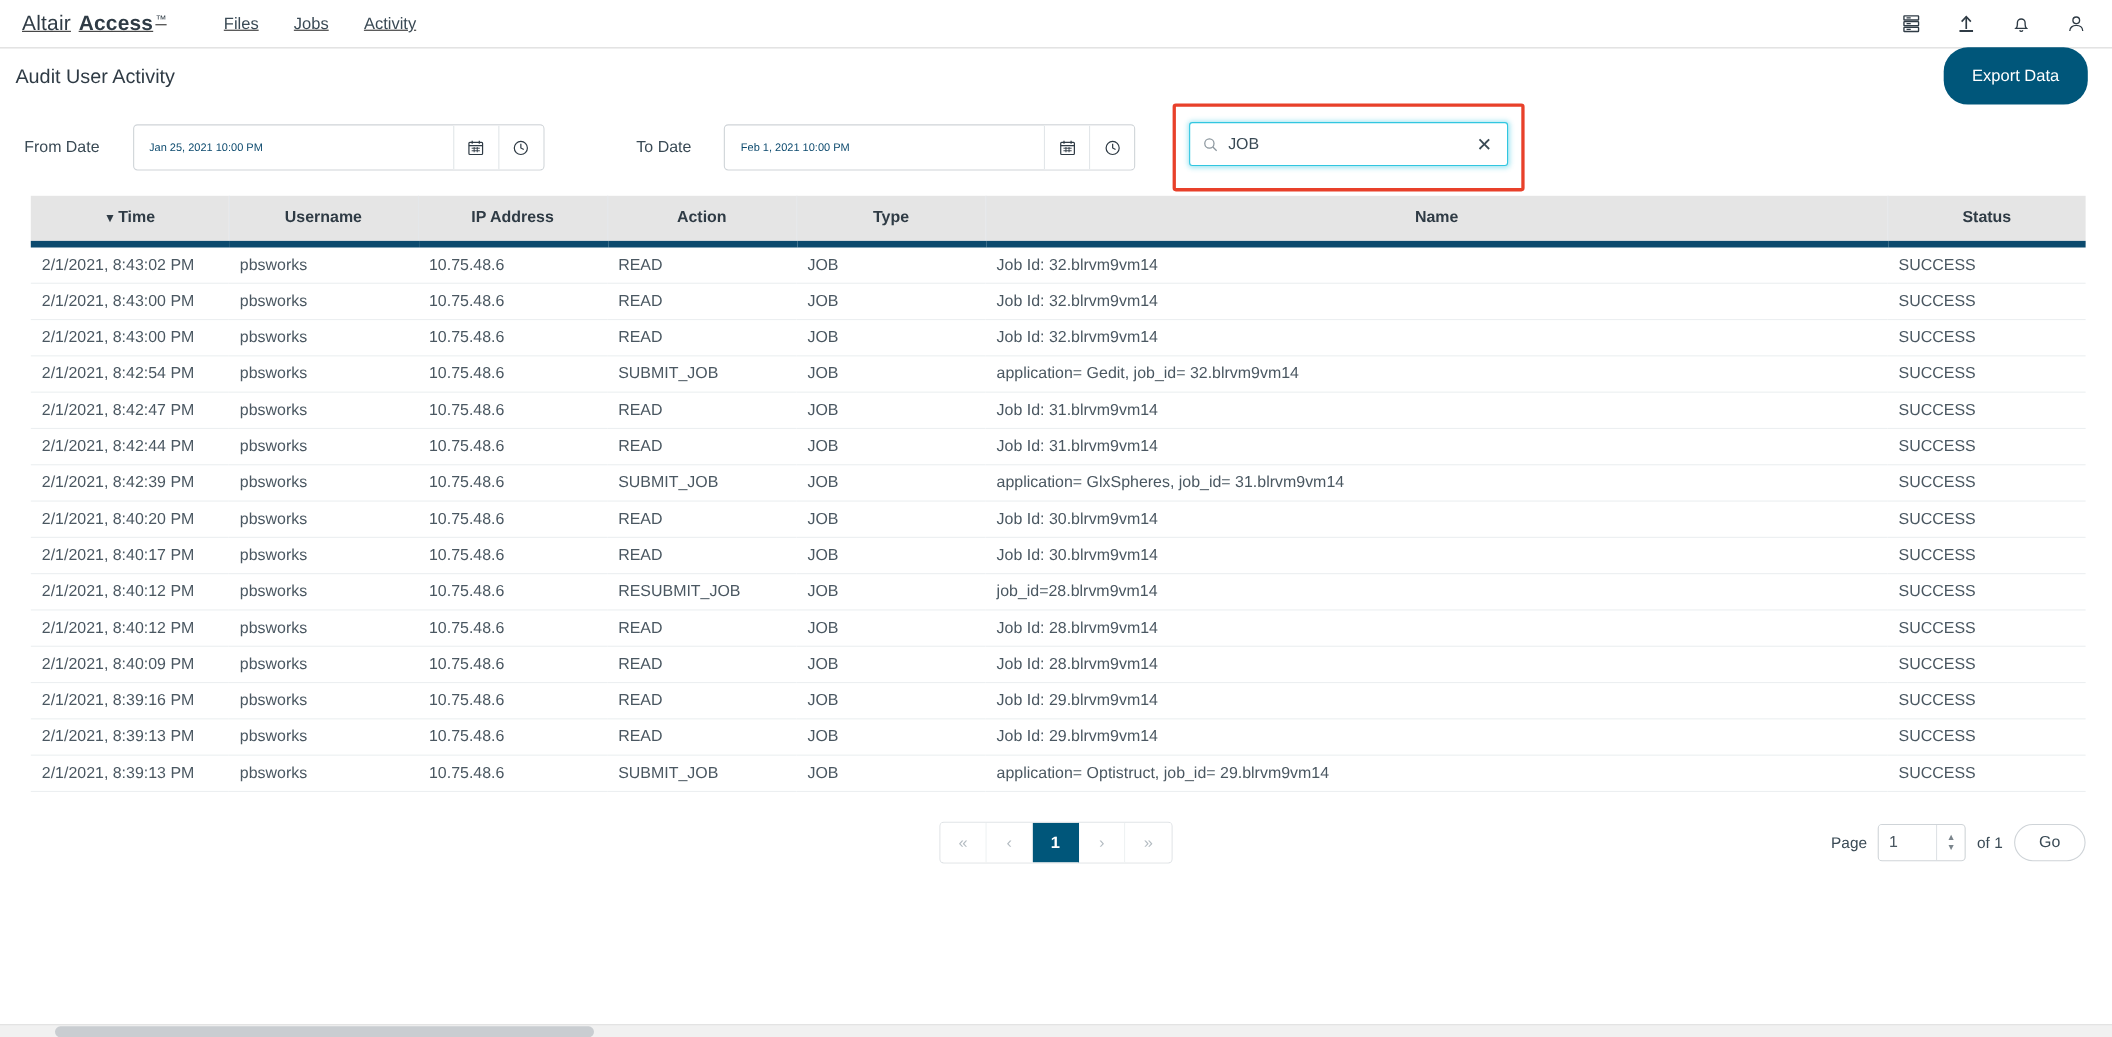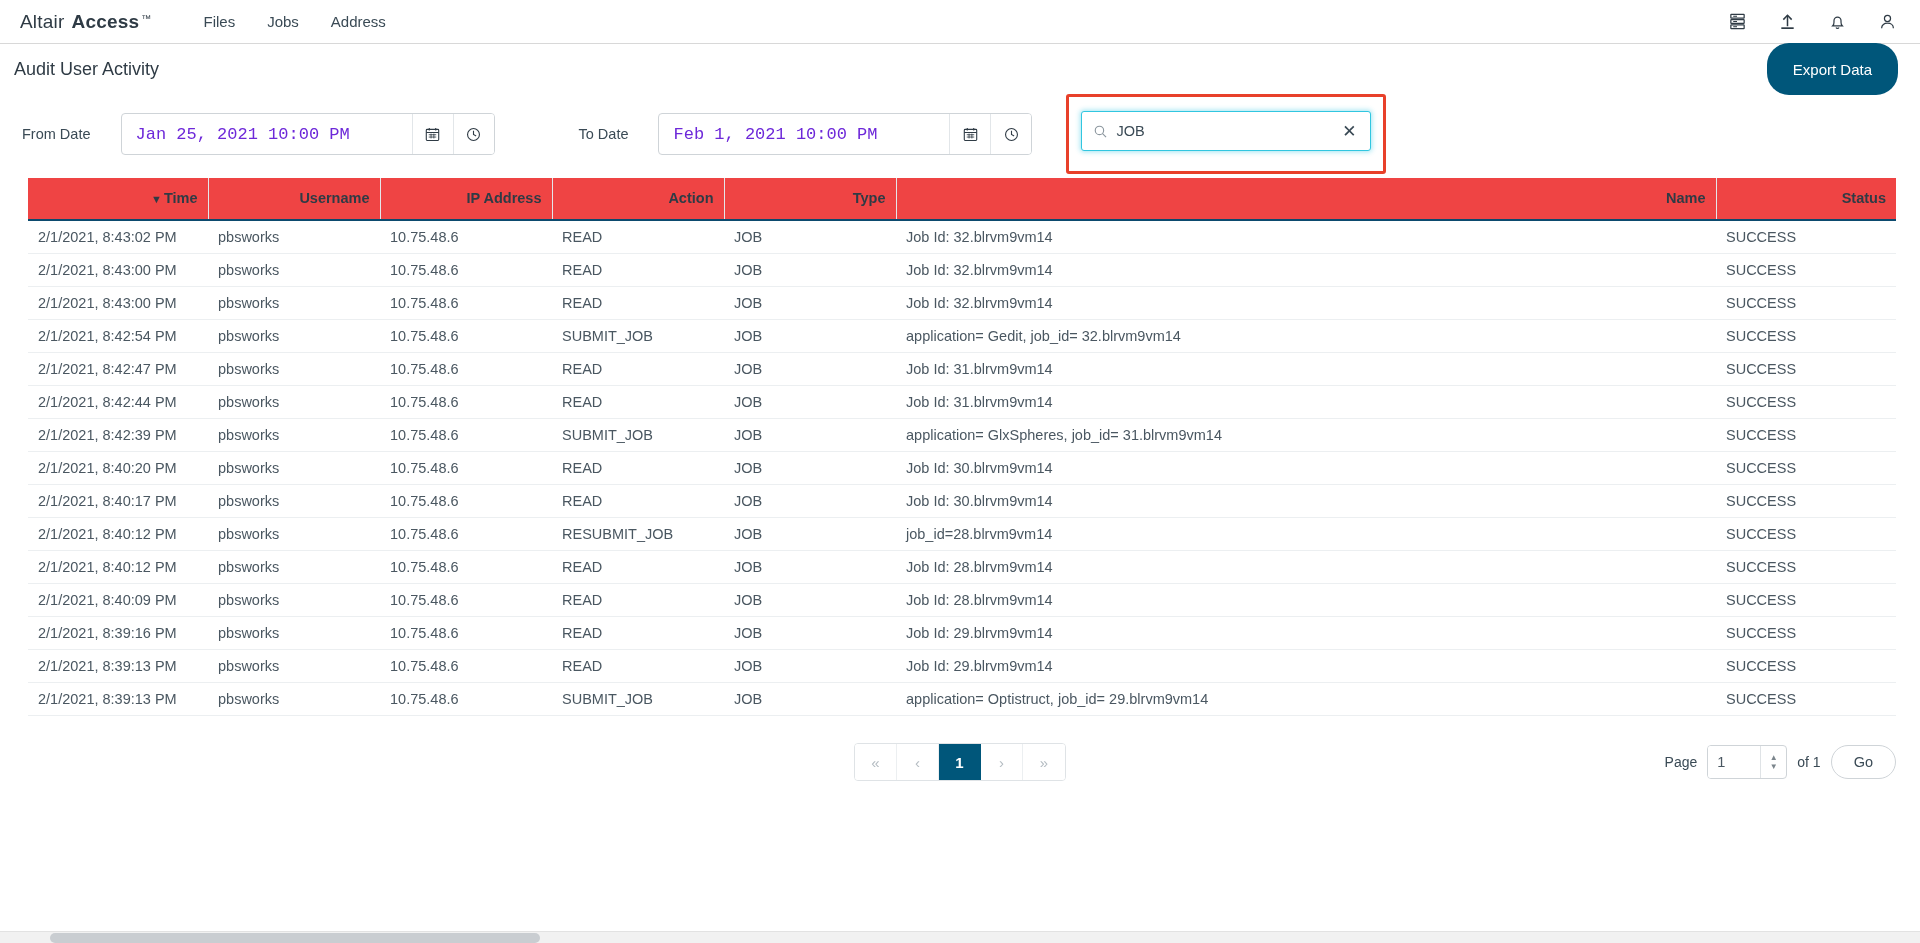--- a/index.html
+++ b/index.html
@@ -14,20 +14,21 @@
 
   
   .topbar {
     height: 44px;
     width: 100%;
     background: #ffffff;
     border-bottom: 1px solid #d8d8d8;
     display: flex;
     align-items: center;
     padding: 0 22px 0 20px;
+    text-decoration: underline;
   }
   .brand {
     font-size: 19px;
     color: #2f3b45;
     letter-spacing: .2px;
     white-space: nowrap;
     display: flex;
     align-items: baseline;
   }
   .brand .b-light { font-weight: 400; }
@@ -101,23 +102,23 @@
     border-radius: 4px;
     height: 42px;
     background: #fff;
     overflow: hidden;
   }
   .date-input {
     border: none;
     outline: none;
     width: 290px;
     padding: 0 14px;
-    font-size: 17px;
-    font-family: Liberation Mono, monospace;
-    color: #6d28d9;
+    font-size: 10px;
+    font-family: Liberation Sans, sans-serif;
+    color: #0c4a6e;
     background: transparent;
   }
   .date-btn {
     width: 41px;
     border-left: 1px solid #e2e6e9;
     display: flex;
     align-items: center;
     justify-content: center;
     cursor: pointer;
     color: #2f3b45;
@@ -168,28 +169,28 @@
   
   .table-wrap {
     padding: 0 24px 0 28px;
   }
   table.audit {
     width: 100%;
     border-collapse: collapse;
     table-layout: fixed;
   }
   table.audit thead th {
-    text-align: right;
+    text-align: center;
     font-size: 14.5px;
     font-weight: 700;
     color: #2f3b45;
     padding: 12px 10px 13px 10px;
-    border-bottom: 2px solid #0c4a6e;
+    border-bottom: 6px solid #0c4a6e;
     border-right: 1px solid #e4e7ea;
-    background: #ef4444;
+    background: #e5e5e5;
     white-space: nowrap;
     cursor: pointer;
     user-select: none;
   }
   table.audit thead th:last-child { border-right: none; }
   .sort-caret { font-size: 11px; margin-right: 2px; display: inline-block; }
   table.audit tbody td {
     font-size: 14.5px;
     color: #4a5761;
     padding: 8px 10px;
@@ -319,21 +320,21 @@
 <div class="topbar">
   <div class="brand">
     <span class="b-light">Altair</span>
     <span class="b-bold">Access</span>
     <span class="b-tm">™</span>
   </div>
 
   <div class="nav-links">
     <div class="nav-link">Files</div>
     <div class="nav-link">Jobs</div>
-    <div class="nav-link">Address</div>
+    <div class="nav-link">Activity</div>
   </div>
 
   <div class="topbar-spacer"></div>
 
   <div class="top-icons">
     <div class="top-icon">
       <svg width="19" height="19" viewBox="0 0 20 20" fill="none" stroke="currentColor" stroke-width="1.3">
         <rect x="3" y="2.5" width="14" height="4" rx="0.5"></rect>
         <rect x="3" y="8" width="14" height="4" rx="0.5"></rect>
         <rect x="3" y="13.5" width="14" height="4" rx="0.5"></rect>

